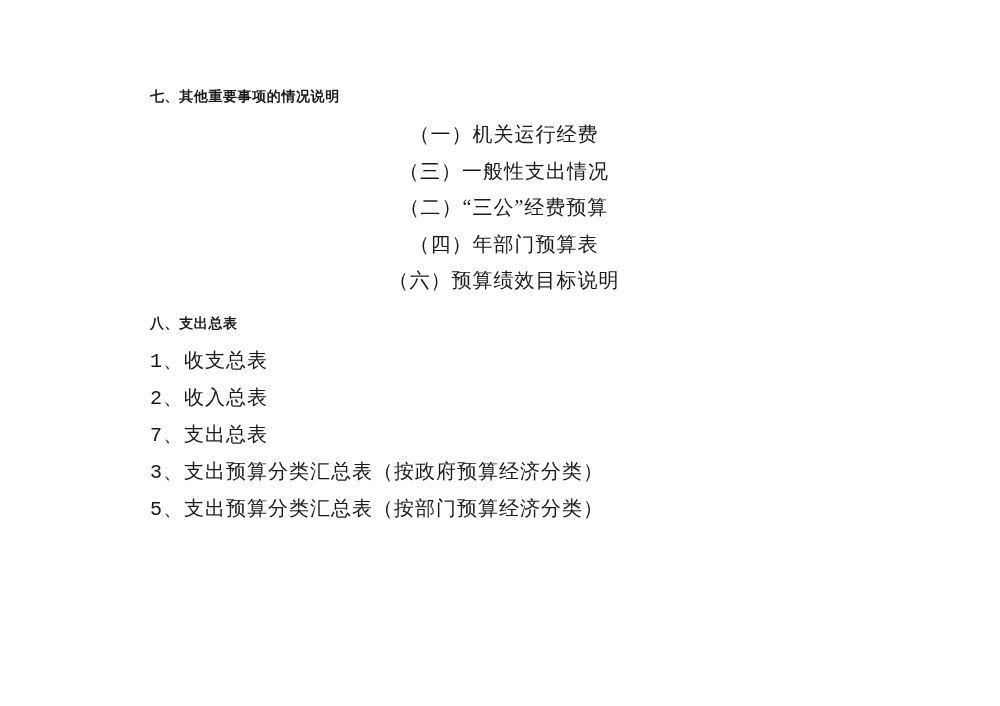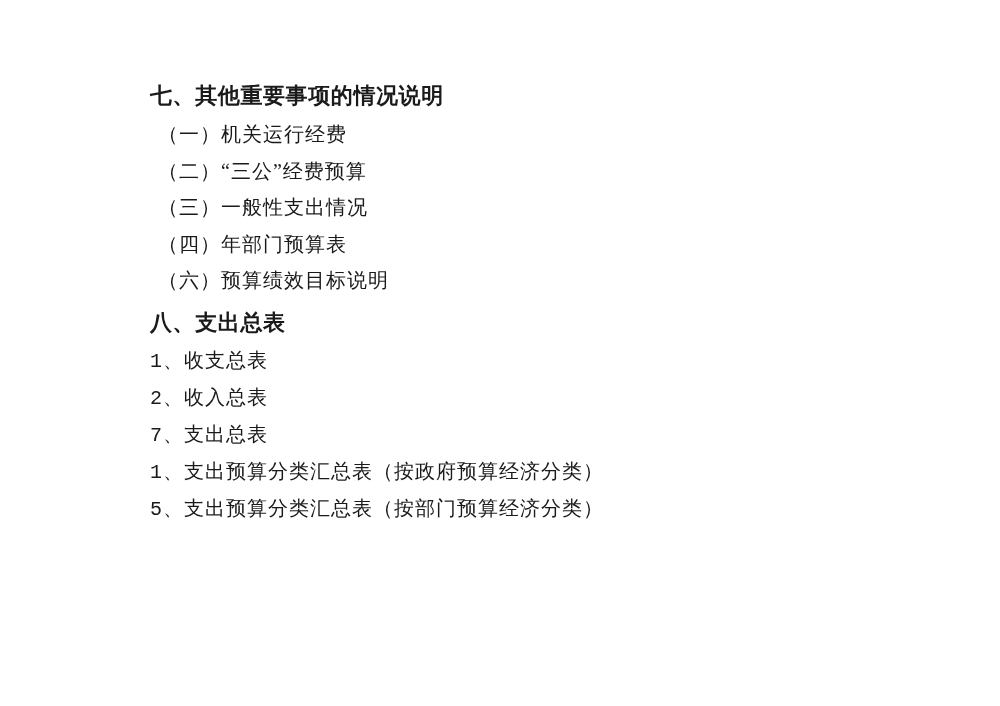--- a/index.html
+++ b/index.html
@@ -26,66 +26,66 @@
   }
   .line {
     display: block;
     white-space: pre;
     letter-spacing: 0.5px;
   }
   
   .heading {
     font-family: "Liberation Sans", sans-serif;
     font-weight: bold;
-    font-size: 22px;
+    font-size: 14px;
     line-height: 36px;
     margin: 0 0 2px 0;
     letter-spacing: 0.6px;
   }
   
   .item {
     font-family: "Liberation Serif", serif;
     font-size: 20px;
     line-height: 36px;
     margin: 0;
     letter-spacing: 1px;
   }
   .item.sub {
     padding-left: 8px;
   }
   .gap-small {
     height: 6px;
   }
   
-  .block-7 .item { line-height: 36.5px; }
+  .block-7 .item { line-height: 36.5px; text-align: center; }
   .block-part2 .item { line-height: 37px; font-family: Liberation Mono, monospace; }
 </style>
 </head>
 <body>
 
 <div class="page">
   <div class="doc-body">
 
     <div class="block-7">
       <div class="heading line">七、其他重要事项的情况说明</div>
       <div class="item sub line">（一）机关运行经费</div>
+      <div class="item sub line">（三）一般性支出情况</div>
       <div class="item sub line">（二）“三公”经费预算</div>
-      <div class="item sub line">（三）一般性支出情况</div>
       <div class="item sub line">（四）年部门预算表</div>
       <div class="item sub line">（六）预算绩效目标说明</div>
     </div>
 
     <div class="gap-small"></div>
 
     <div class="block-8">
       <div class="heading line">八、支出总表</div>
     </div>
 
     <div class="block-part2">
       <div class="item line">1、收支总表</div>
       <div class="item line">2、收入总表</div>
       <div class="item line">7、支出总表</div>
-      <div class="item line">1、支出预算分类汇总表（按政府预算经济分类）</div>
+      <div class="item line">3、支出预算分类汇总表（按政府预算经济分类）</div>
       <div class="item line">5、支出预算分类汇总表（按部门预算经济分类）</div>
     </div>
 
   </div>
 </div>
 
 </body></html>

